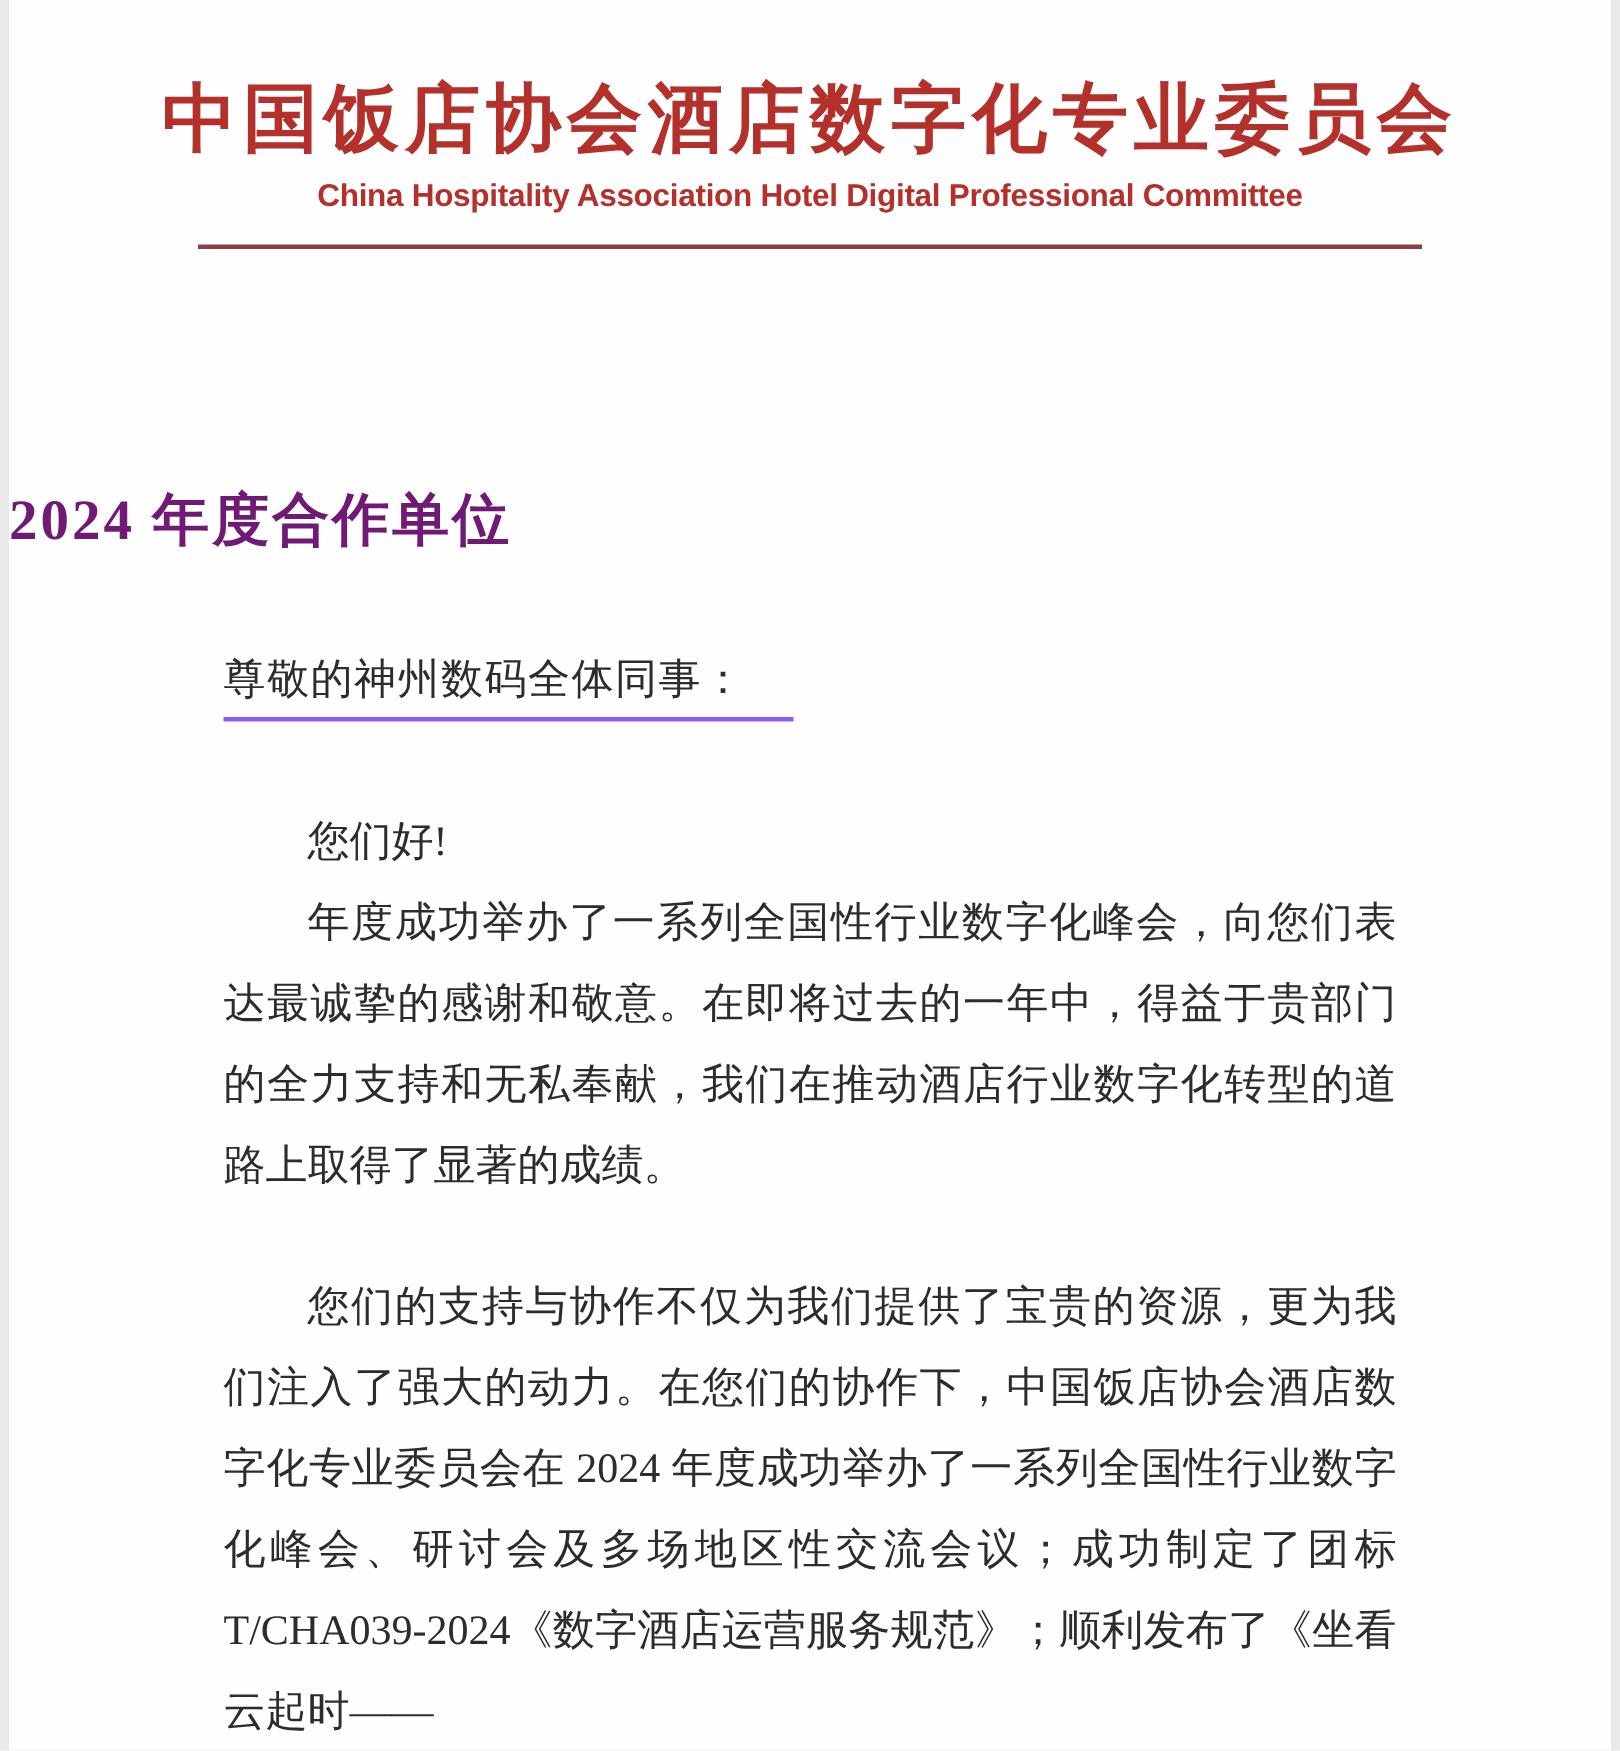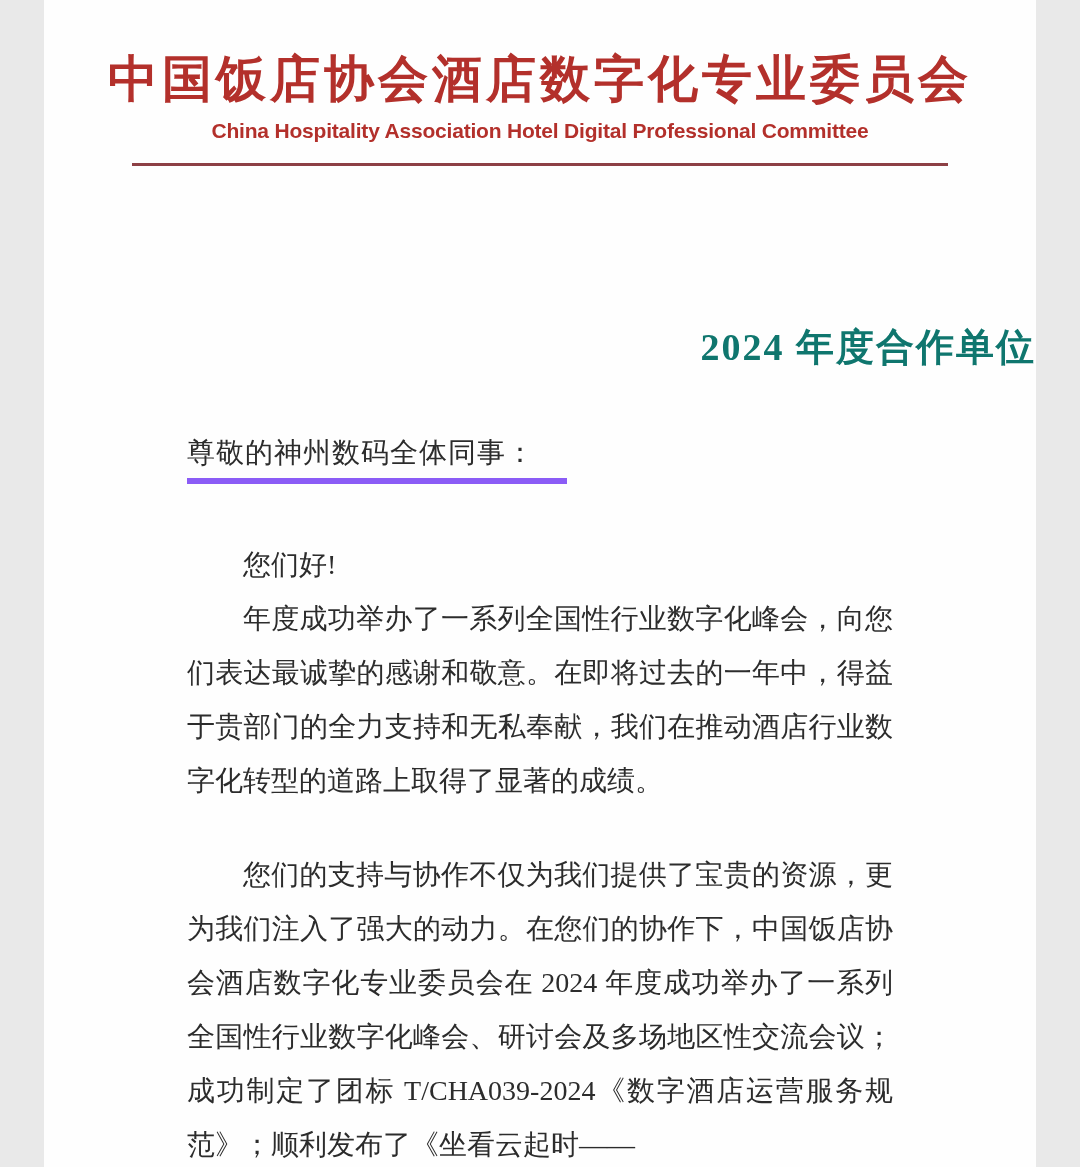--- a/index.html
+++ b/index.html
@@ -2,21 +2,21 @@
 <html><head>
 <meta charset="utf-8">
 <style>
   html, body {
     margin: 0;
     padding: 0;
     background: #e9e9e9;
   }
   .page {
     position: relative;
-    width: 992px;
+    width: 1068px;
     height: 1167px;
     margin: 0 auto;
     background: #fefefe;
     overflow: hidden;
     font-family: "Liberation Serif", "DejaVu Serif", serif;
   }
   
   .letterhead {
     text-align: center;
     padding-top: 48px;
@@ -42,36 +42,36 @@
   }
   .divider {
     width: 816px;
     height: 3px;
     background: #8D4045;
     margin: 17px auto 0 auto;
   }
   
   .doc-title {
     margin-top: 150px;
-    text-align: right;
-    color: #0f766e;
+    text-align: left;
+    color: #701a75;
     font-weight: bold;
     font-size: 38px;
     line-height: 62px;
     letter-spacing: 2px;
   }
   
   .salutation-row {
     margin: 56px 143px 0 143px;
     font-size: 28px;
     color: #2c2c2c;
   }
   .salutation-row .underlined {
     display: inline-block;
-    border-bottom: 6px solid #8b5cf6;
+    border-bottom: 3px solid #8b5cf6;
     padding: 0 32px 6px 0;
     letter-spacing: 1px;
   }
   
   .letter-body {
     margin: 0 143px;
     font-size: 28px;
     line-height: 54px;
     color: #2c2c2c;
     text-align: justify;

